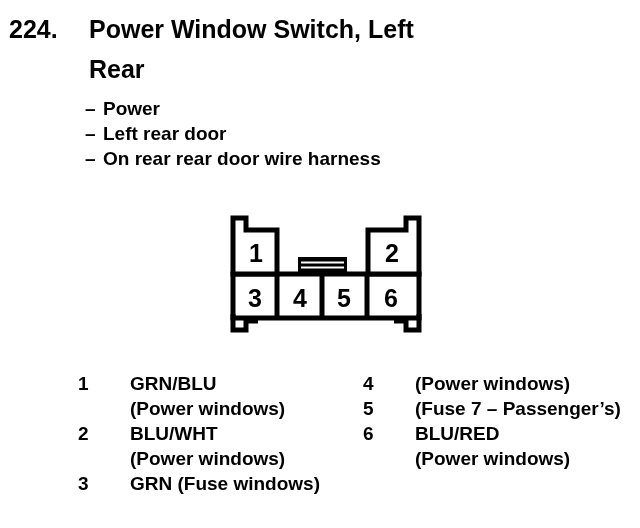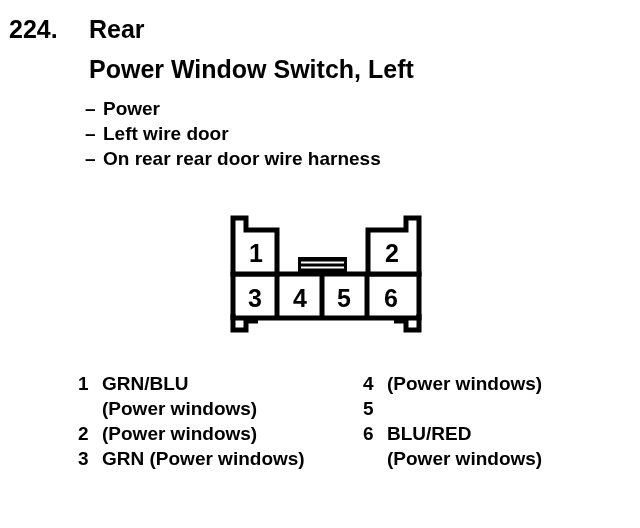--- a/index.html
+++ b/index.html
@@ -50,43 +50,43 @@
     top: 371px;
     font-size: 19px;
     font-weight: 700;
     line-height: 25px;
   }
   .pin-col.left  { left: 78px; }
   .pin-col.right { left: 363px; }
   .pin-entry { display: flex; }
   .pin-num { flex: 0 0 24px; }
   .pin-lines { display: block; }
-  .pin-line { display: block; white-space: nowrap; }
+  .pin-line { display: block; white-space: nowrap; margin-left: 28px; }
 </style>
 </head>
 <body>
 
 <div class="page">
 
   <div class="heading">
     <span class="heading-number">224.</span>
     <span class="heading-lines">
+      <span class="heading-line">Power Window Switch, Left</span>
       <span class="heading-line">Rear</span>
-      <span class="heading-line">Power Window Switch, Left</span>
     </span>
   </div>
 
   <div class="details">
     <div class="detail-row">
       <span class="detail-dash">–</span>
       <span class="detail-text">Power</span>
     </div>
     <div class="detail-row">
       <span class="detail-dash">–</span>
-      <span class="detail-text">Left wire door</span>
+      <span class="detail-text">Left rear door</span>
     </div>
     <div class="detail-row">
       <span class="detail-dash">–</span>
       <span class="detail-text">On rear rear door wire harness</span>
     </div>
   </div>
 
   <svg class="connector" width="204" height="132" viewBox="225 206 204 132">
     <g fill="#ffffff" stroke="#000000" stroke-width="5" stroke-linejoin="miter">
       <path d="M233 274 H419 V318 H233 Z"></path>
@@ -117,41 +117,43 @@
     <div class="pin-entry">
       <span class="pin-num">1</span>
       <span class="pin-lines">
         <span class="pin-line">GRN/BLU</span>
         <span class="pin-line">(Power windows)</span>
       </span>
     </div>
     <div class="pin-entry">
       <span class="pin-num">2</span>
       <span class="pin-lines">
+        <span class="pin-line">BLU/WHT</span>
         <span class="pin-line">(Power windows)</span>
       </span>
     </div>
     <div class="pin-entry">
       <span class="pin-num">3</span>
       <span class="pin-lines">
-        <span class="pin-line">GRN (Power windows)</span>
+        <span class="pin-line">GRN (Fuse windows)</span>
       </span>
     </div>
   </div>
 
   <div class="pin-col right">
     <div class="pin-entry">
       <span class="pin-num">4</span>
       <span class="pin-lines">
         <span class="pin-line">(Power windows)</span>
       </span>
     </div>
     <div class="pin-entry">
       <span class="pin-num">5</span>
       <span class="pin-lines">
+        <span class="pin-line">(Fuse 7 – Passenger’s)</span>
       </span>
     </div>
     <div class="pin-entry">
       <span class="pin-num">6</span>
       <span class="pin-lines">
         <span class="pin-line">BLU/RED</span>
         <span class="pin-line">(Power windows)</span>
       </span>
     </div>
   </div>

